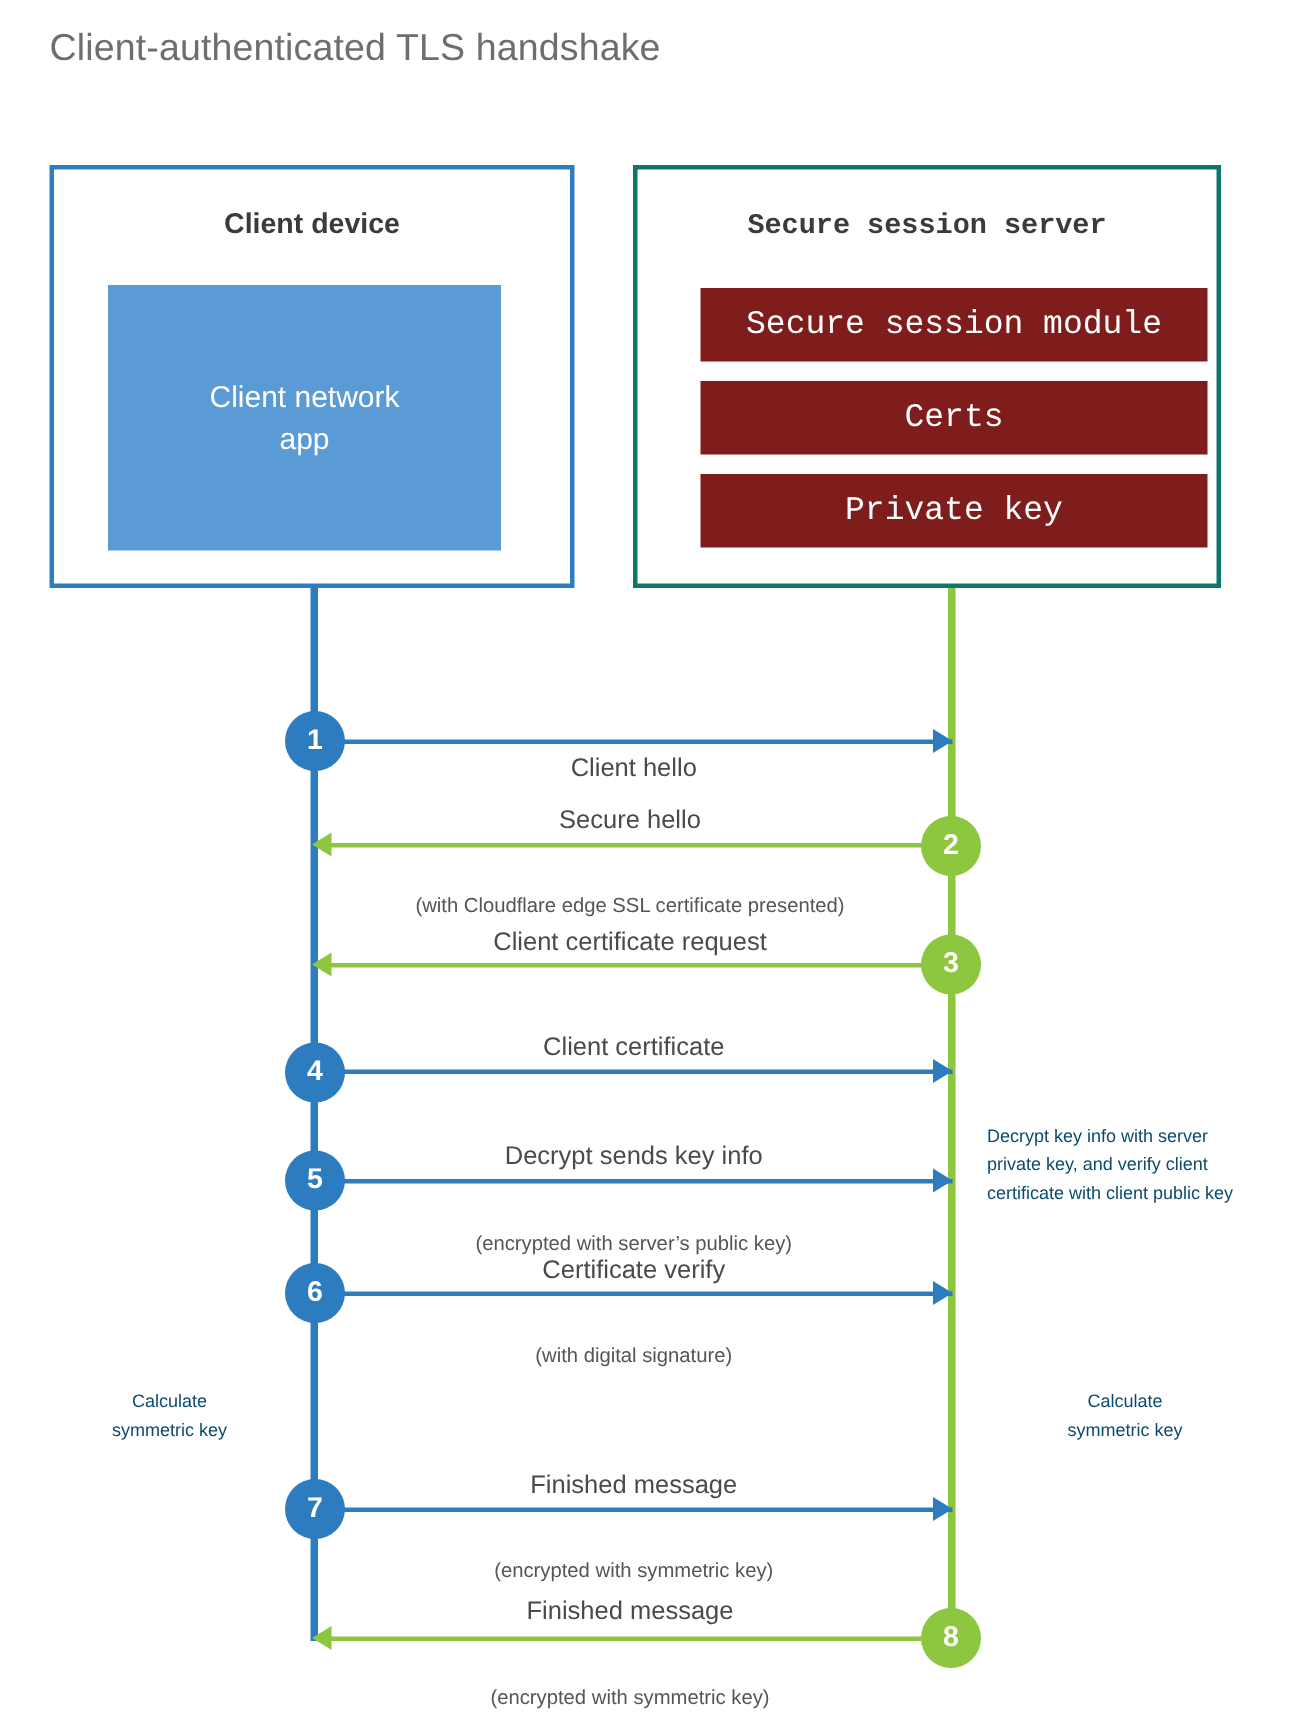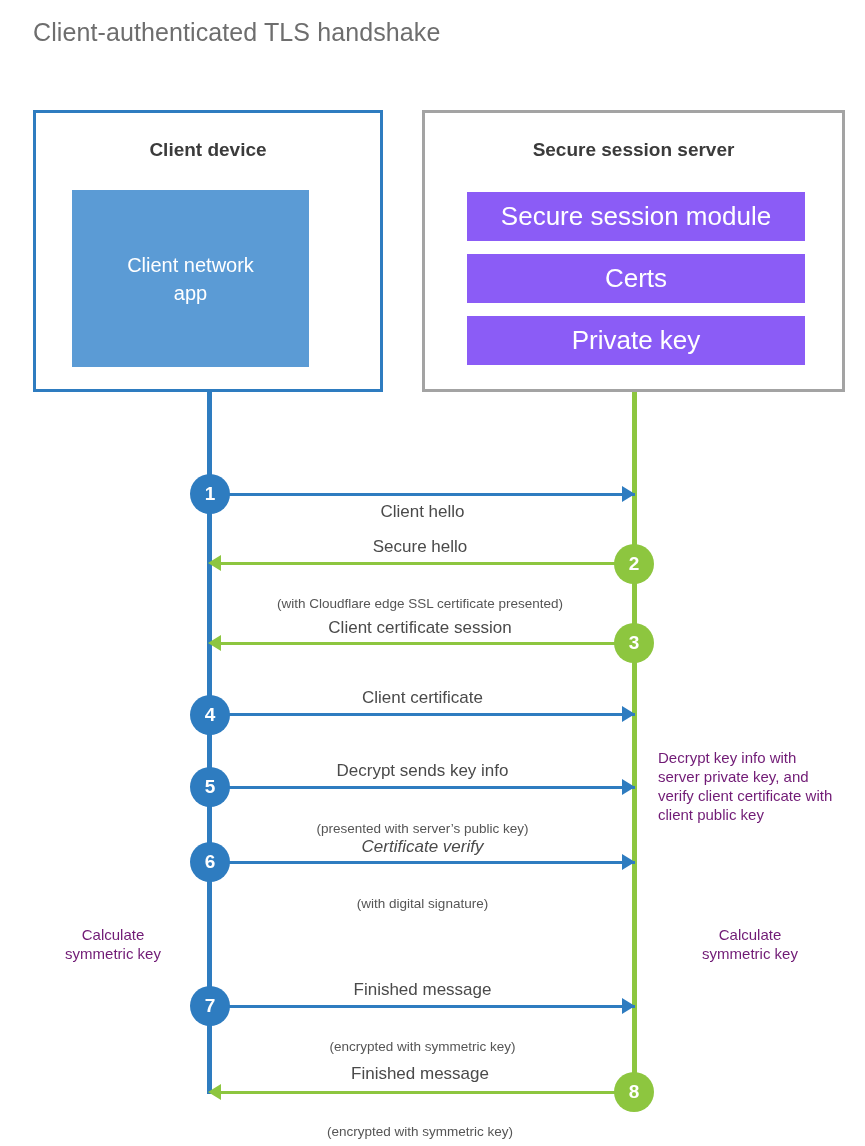--- a/index.html
+++ b/index.html
@@ -10,36 +10,36 @@
     -webkit-font-smoothing:antialiased;
   }
   #diagram-title{
     position:absolute;left:33px;top:18px;
     font-size:25px;font-weight:400;color:#6e6e6e;letter-spacing:.1px;
   }
 
   
   .party-box{position:absolute;background:#ffffff;box-sizing:border-box;}
   #client-box{left:33px;top:110px;width:350px;height:282px;border:3px solid #2e7cc0;}
-  #server-box{left:422px;top:110px;width:423px;height:282px;border:3px solid #a3a3a3;}
+  #server-box{left:422px;top:110px;width:392px;height:282px;border:3px solid #0f766e;font-family:Liberation Mono, monospace;}
   .party-title{
     position:absolute;left:0;right:0;top:26px;text-align:center;
     font-size:19px;font-weight:700;color:#3b3b3b;
   }
   #client-app-block{
-    position:absolute;left:36px;top:77px;width:237px;height:177px;
+    position:absolute;left:36px;top:77px;width:262px;height:177px;
     background:#5b9bd5;color:#ffffff;
     display:flex;align-items:center;justify-content:center;text-align:center;
     font-size:20px;line-height:28px;font-weight:400;
   }
   .server-bar{
     position:absolute;left:42px;width:338px;height:49px;
-    background:#8b5cf6;color:#ffffff;
+    background:#7f1d1d;color:#ffffff;
     display:flex;align-items:center;justify-content:center;
-    font-size:26px;font-weight:400;
+    font-size:22px;font-weight:400;
   }
   #server-bar-0{top:79px;}
   #server-bar-1{top:141px;}
   #server-bar-2{top:203px;}
 
   
   .lifeline{position:absolute;width:5px;}
   #client-lifeline{left:207px;top:392px;height:702px;background:#2e7cc0;}
   #server-lifeline{left:632px;top:392px;height:702px;background:#8dc63f;}
 
@@ -63,21 +63,21 @@
   
   .arrow-label{
     position:absolute;text-align:center;
     font-size:17px;color:#4a4a4a;white-space:nowrap;
   }
   .arrow-sublabel{
     position:absolute;text-align:center;
     font-size:13.5px;color:#555555;white-space:nowrap;margin-top:24px;
   }
   .side-note{
-    position:absolute;font-size:15px;line-height:19px;color:#701a75;
+    position:absolute;font-size:12px;line-height:19px;color:#0c4a6e;
   }
   .side-note.right-col{left:658px;width:180px;text-align:left;}
   .side-note.left-col{left:28px;width:170px;text-align:center;}
   .side-note.green-col{left:665px;width:170px;text-align:center;}
 </style>
 </head>
 <body>
 
 <div id="diagram-title">Client-authenticated TLS handshake</div>
 
@@ -107,39 +107,39 @@
 <div class="step-circle blue" style="left:190px;top:474px;">1</div>
 
 <div class="arrow-line green" style="left:215px;top:562px;width:420px;"></div>
 <div class="arrow-head left green" style="left:208px;top:555px;"></div>
 <div class="arrow-label" style="left:210px;top:537px;width:420px;">Secure hello</div>
 <div class="arrow-sublabel" style="left:210px;top:572px;width:420px;">(with Cloudflare edge SSL certificate presented)</div>
 <div class="step-circle green" style="left:614px;top:544px;">2</div>
 
 <div class="arrow-line green" style="left:215px;top:642px;width:420px;"></div>
 <div class="arrow-head left green" style="left:208px;top:635px;"></div>
-<div class="arrow-label" style="left:210px;top:618px;width:420px;">Client certificate session</div>
+<div class="arrow-label" style="left:210px;top:618px;width:420px;">Client certificate request</div>
 <div class="step-circle green" style="left:614px;top:623px;">3</div>
 
 <div class="arrow-line blue" style="left:210px;top:713px;width:425px;"></div>
 <div class="arrow-head right blue" style="left:622px;top:706px;"></div>
 <div class="arrow-label" style="left:210px;top:688px;width:425px;">Client certificate</div>
 <div class="step-circle blue" style="left:190px;top:695px;">4</div>
 
 <div class="arrow-line blue" style="left:210px;top:786px;width:425px;"></div>
 <div class="arrow-head right blue" style="left:622px;top:779px;"></div>
 <div class="arrow-label" style="left:210px;top:761px;width:425px;">Decrypt sends key info</div>
-<div class="arrow-sublabel" style="left:210px;top:797px;width:425px;">(presented with server’s public key)</div>
+<div class="arrow-sublabel" style="left:210px;top:797px;width:425px;">(encrypted with server’s public key)</div>
 <div class="step-circle blue" style="left:190px;top:767px;">5</div>
 
 <div class="side-note right-col" style="top:748px;">Decrypt key info with server private key, and verify client certificate with client public key</div>
 
 <div class="arrow-line blue" style="left:210px;top:861px;width:425px;"></div>
 <div class="arrow-head right blue" style="left:622px;top:854px;"></div>
-<div class="arrow-label" style="left:210px;top:837px;width:425px;font-style:italic;">Certificate verify</div>
+<div class="arrow-label" style="left:210px;top:837px;width:425px;">Certificate verify</div>
 <div class="arrow-sublabel" style="left:210px;top:872px;width:425px;">(with digital signature)</div>
 <div class="step-circle blue" style="left:190px;top:842px;">6</div>
 
 <div class="side-note left-col" style="top:925px;">
   <span>Calculate</span><br>
   <span>symmetric key</span>
 </div>
 <div class="side-note green-col" style="top:925px;">
   <span>Calculate</span><br>
   <span>symmetric key</span>

